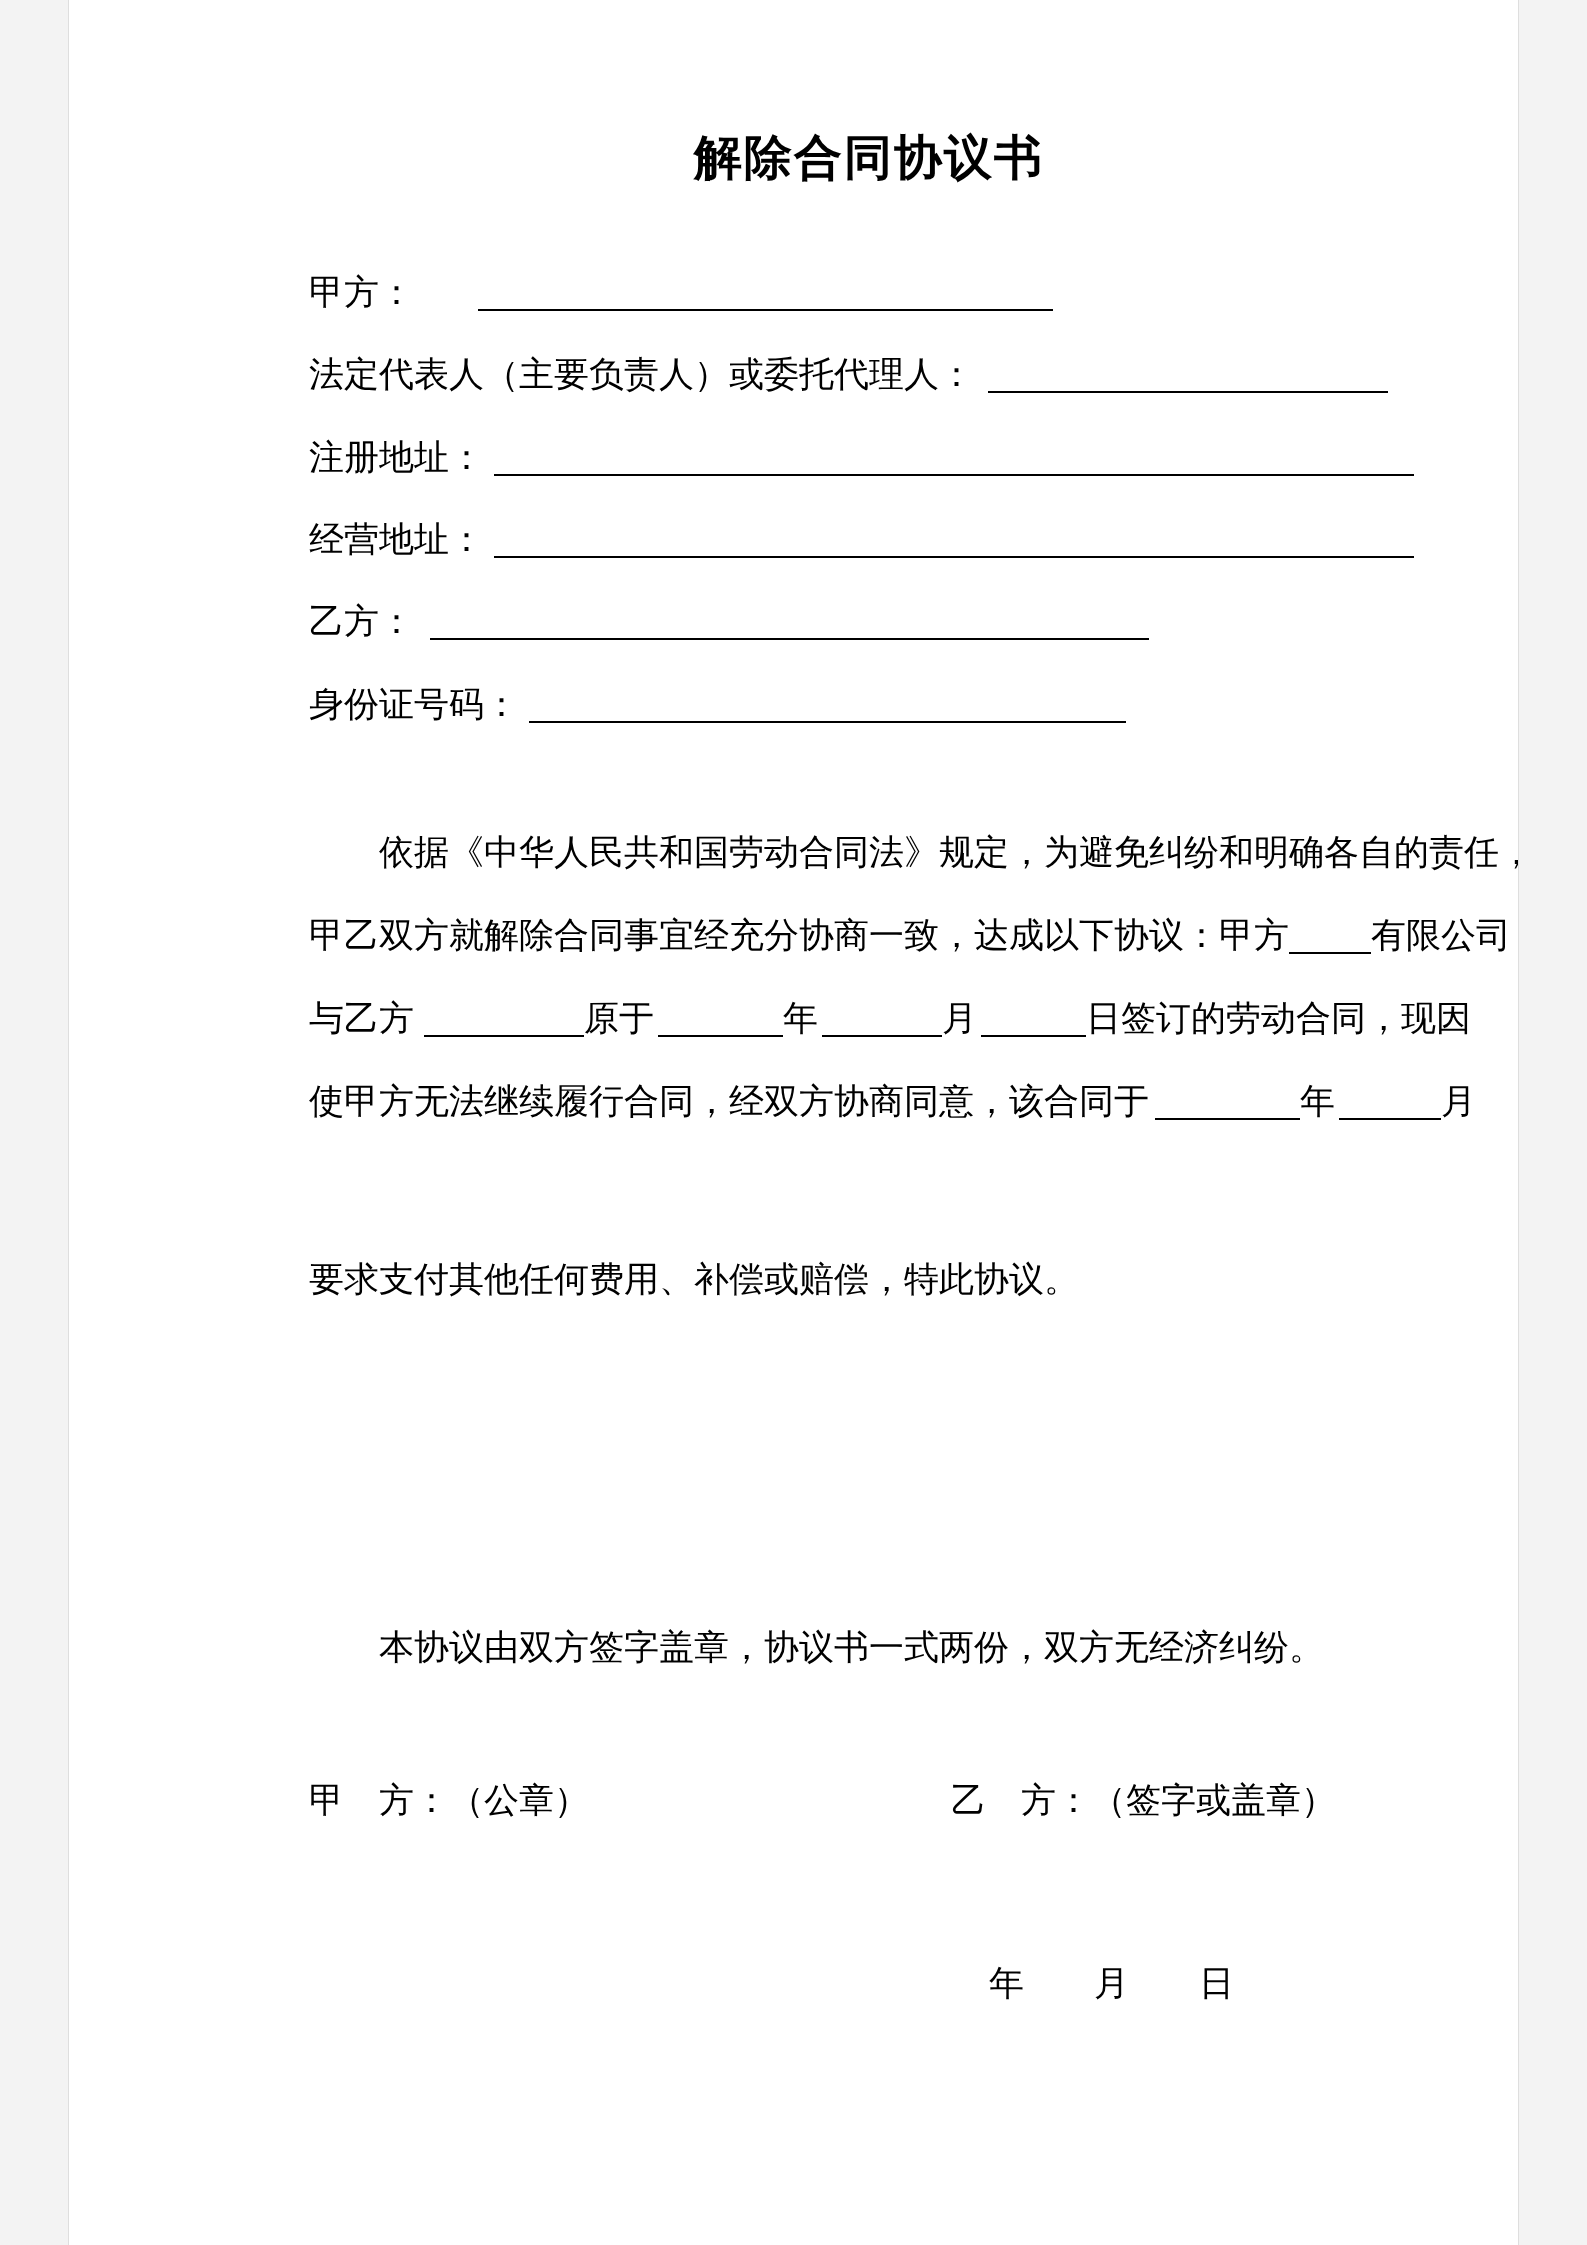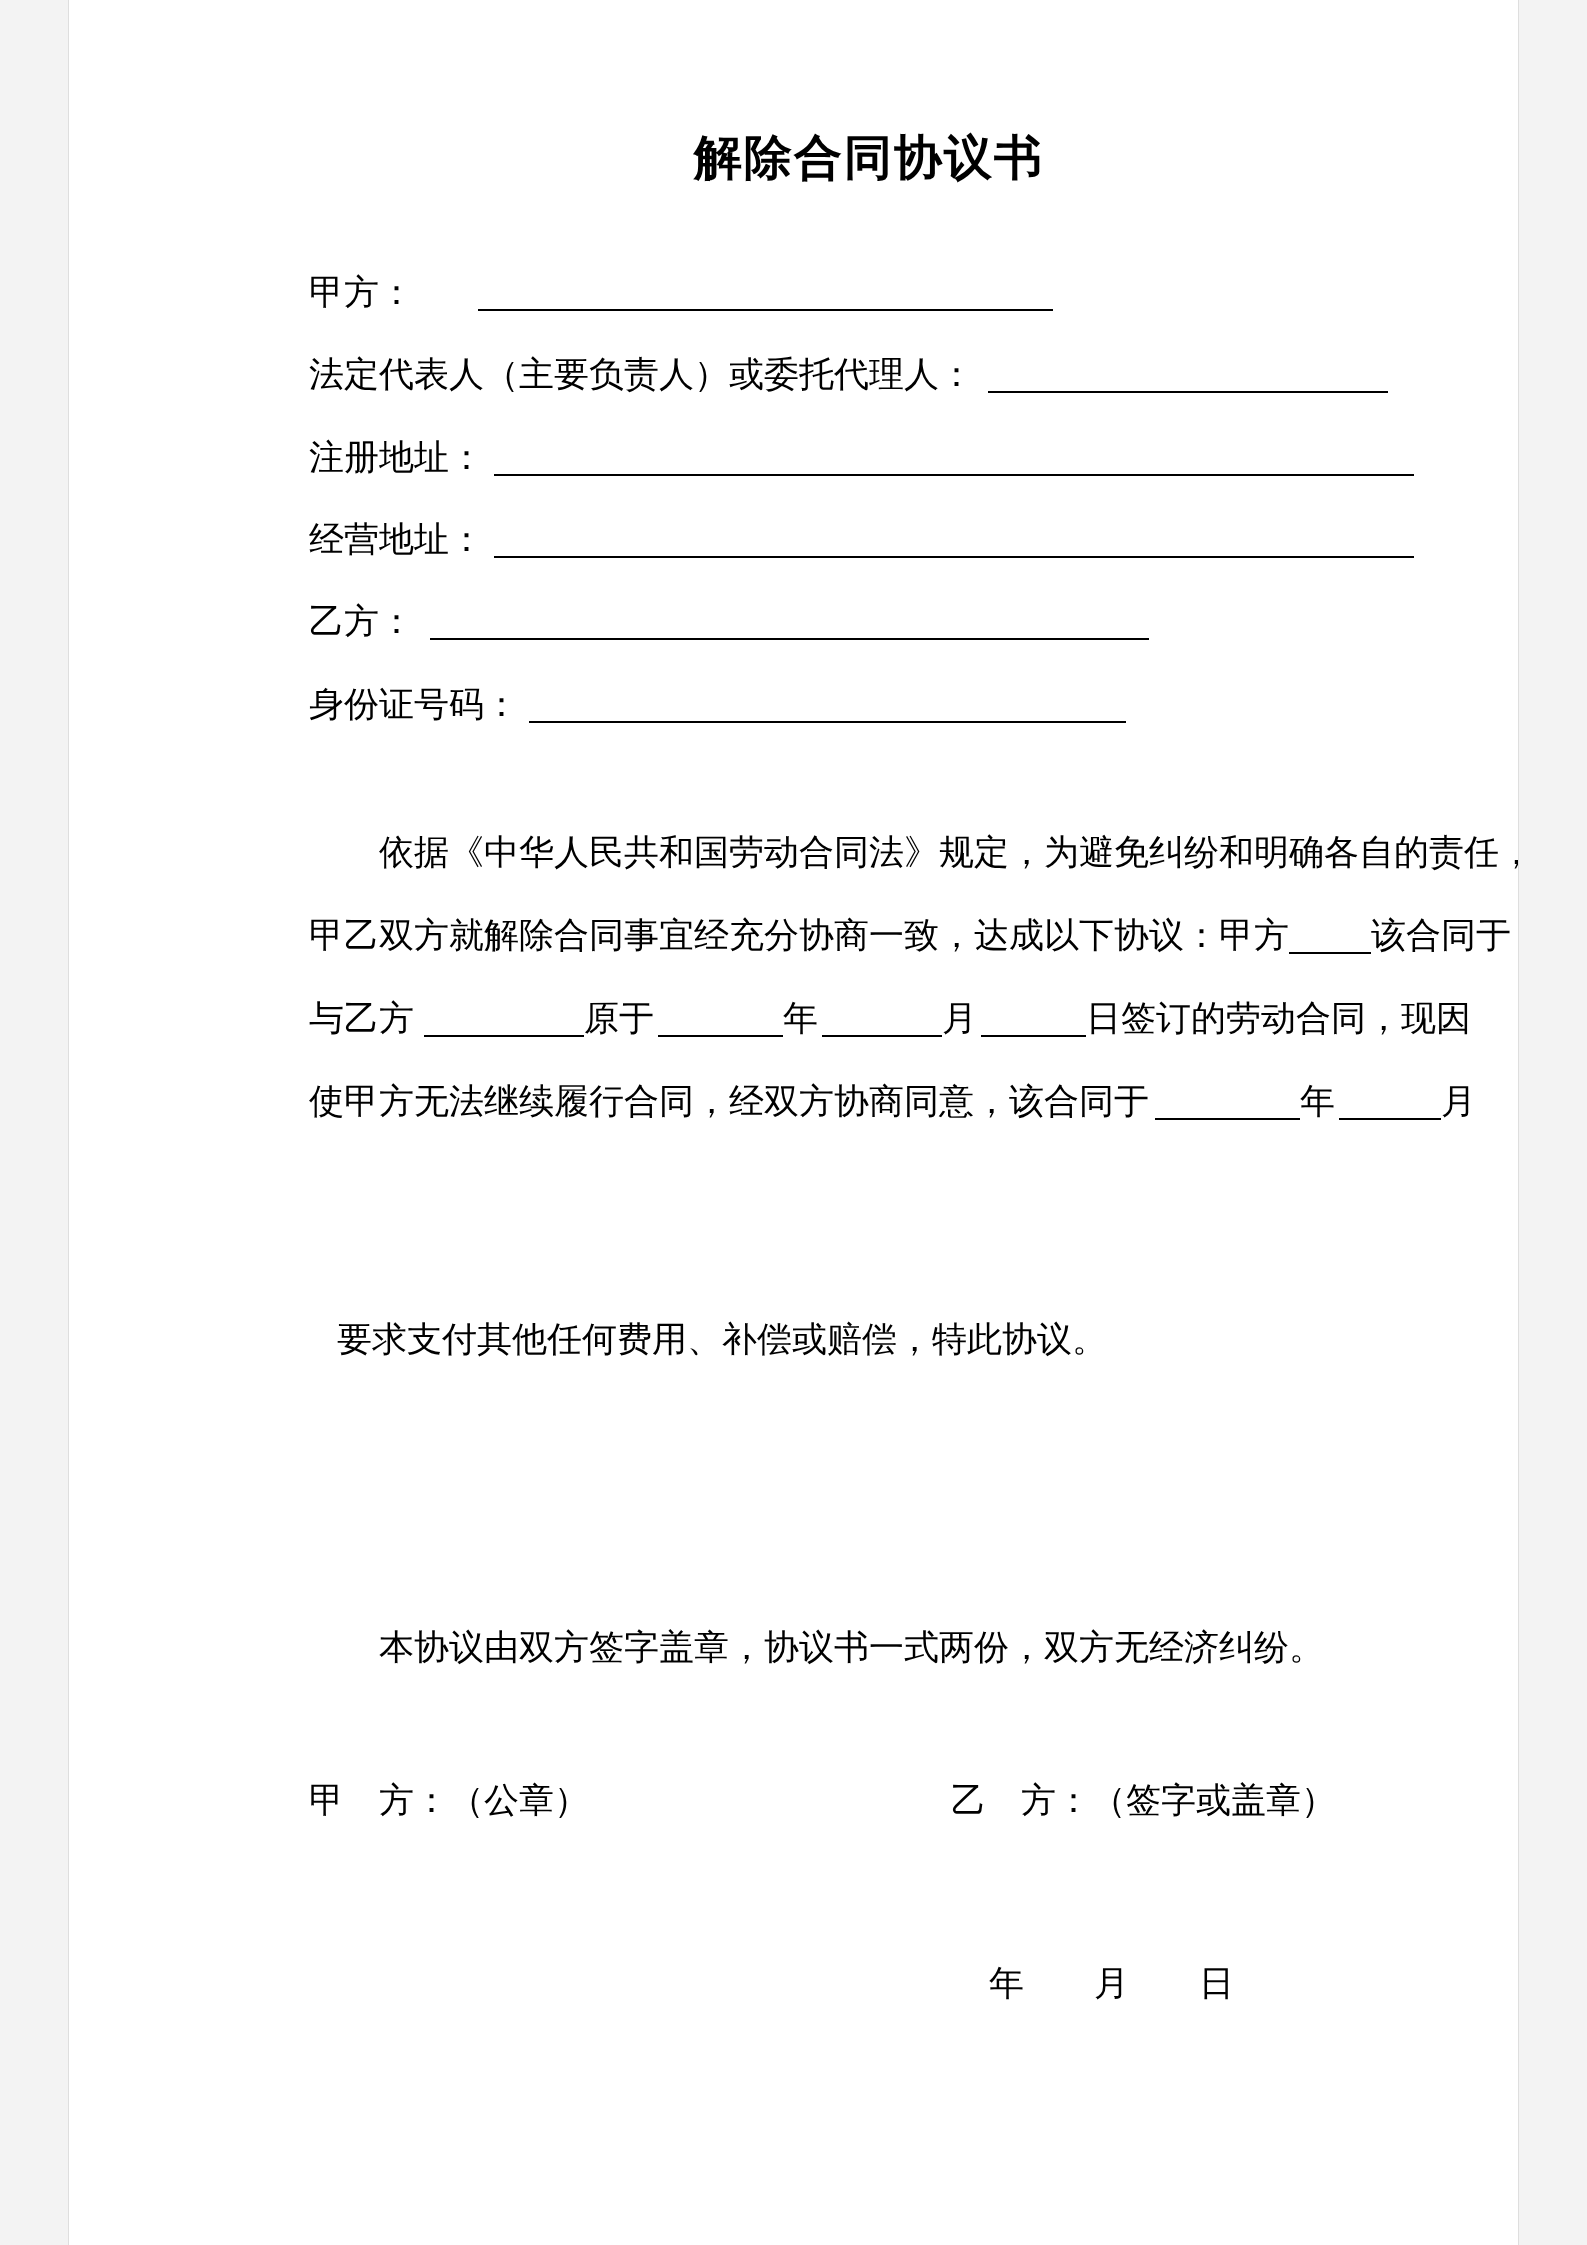--- a/index.html
+++ b/index.html
@@ -35,21 +35,21 @@
   .row-f3 { top:440px; }
   .row-f4 { top:522px; }
   .row-f5 { top:604px; }
   .row-f6 { top:687px; }
   
   .row-b1 { top:835px; }
   .row-b2 { top:918px; }
   .row-b3 { top:1001px; }
   .row-b4 { top:1084px; }
   .row-b5 { top:1167px; }
-  .row-b6 { top:1322px;margin-left:28px; }
+  .row-b6 { top:1262px; }
   
   .row-close { top:1630px; }
   .row-sign  { top:1783px; }
   .sig-b     { left:882px; }
   .row-date  { top:1966px; left:920px; }
 
   .blank {
     display:inline-block;
     height:0.9em;
     border-bottom:2px solid #000;
@@ -65,21 +65,21 @@
   <div class="doc-title">解除合同协议书</div>
 
   <div class="line row-f1"><span class="run">甲方：</span><span class="blank" style="width: 575px; margin-left: 64px;"></span></div>
   <div class="line row-f2"><span class="run">法定代表人（主要负责人）或委托代理人：</span><span class="blank" style="width: 400px; margin-left: 14px;"></span></div>
   <div class="line row-f3"><span class="run">注册地址：</span><span class="blank" style="width: 920px; margin-left: 10px;"></span></div>
   <div class="line row-f4"><span class="run">经营地址：</span><span class="blank" style="width: 920px; margin-left: 10px;"></span></div>
   <div class="line row-f5"><span class="run">乙方：</span><span class="blank" style="width: 719px; margin-left: 16px;"></span></div>
   <div class="line row-f6"><span class="run">身份证号码：</span><span class="blank" style="width: 597px; margin-left: 10px;"></span></div>
 
   <div class="line row-b1"><span class="run">　　依据《中华人民共和国劳动合同法》规定，为避免纠纷和明确各自的责任，</span></div>
-  <div class="line row-b2"><span class="run">甲乙双方就解除合同事宜经充分协商一致，达成以下协议：甲方</span><span class="blank" style="width: 82px;"></span><span class="run">该合同于</span></div>
+  <div class="line row-b2"><span class="run">甲乙双方就解除合同事宜经充分协商一致，达成以下协议：甲方</span><span class="blank" style="width: 82px;"></span><span class="run">有限公司</span></div>
   <div class="line row-b3"><span class="run">与乙方</span><span class="blank" style="width: 160px; margin-left: 10px;"></span><span class="run">原于</span><span class="blank" style="width: 125px; margin-left: 4px;"></span><span class="run">年</span><span class="blank" style="width: 120px; margin-left: 4px;"></span><span class="run">月</span><span class="blank" style="width: 105px; margin-left: 4px;"></span><span class="run">日签订的劳动合同，现因</span></div>
   <div class="line row-b4"><span class="run">使甲方无法继续履行合同，经双方协商同意，该合同于</span><span class="blank" style="width: 145px; margin-left: 6px;"></span><span class="run">年</span><span class="blank" style="width: 102px; margin-left: 4px;"></span><span class="run">月</span></div>
   <div class="line row-b6"><span class="run">要求支付其他任何费用、补偿或赔偿，特此协议。</span></div>
 
   <div class="line row-close">　　本协议由双方签字盖章，协议书一式两份，双方无经济纠纷。</div>
 
   <div class="line row-sign">甲　方：（公章）</div>
 
   <div class="line row-sign sig-b">乙　方：（签字或盖章）</div>
 

